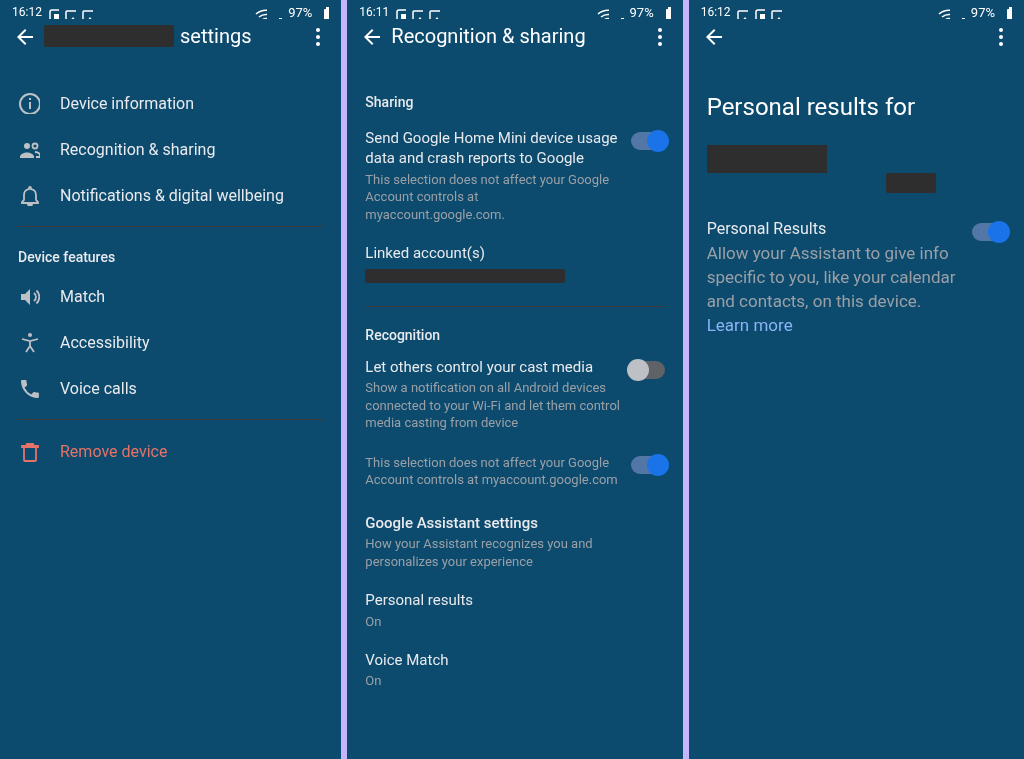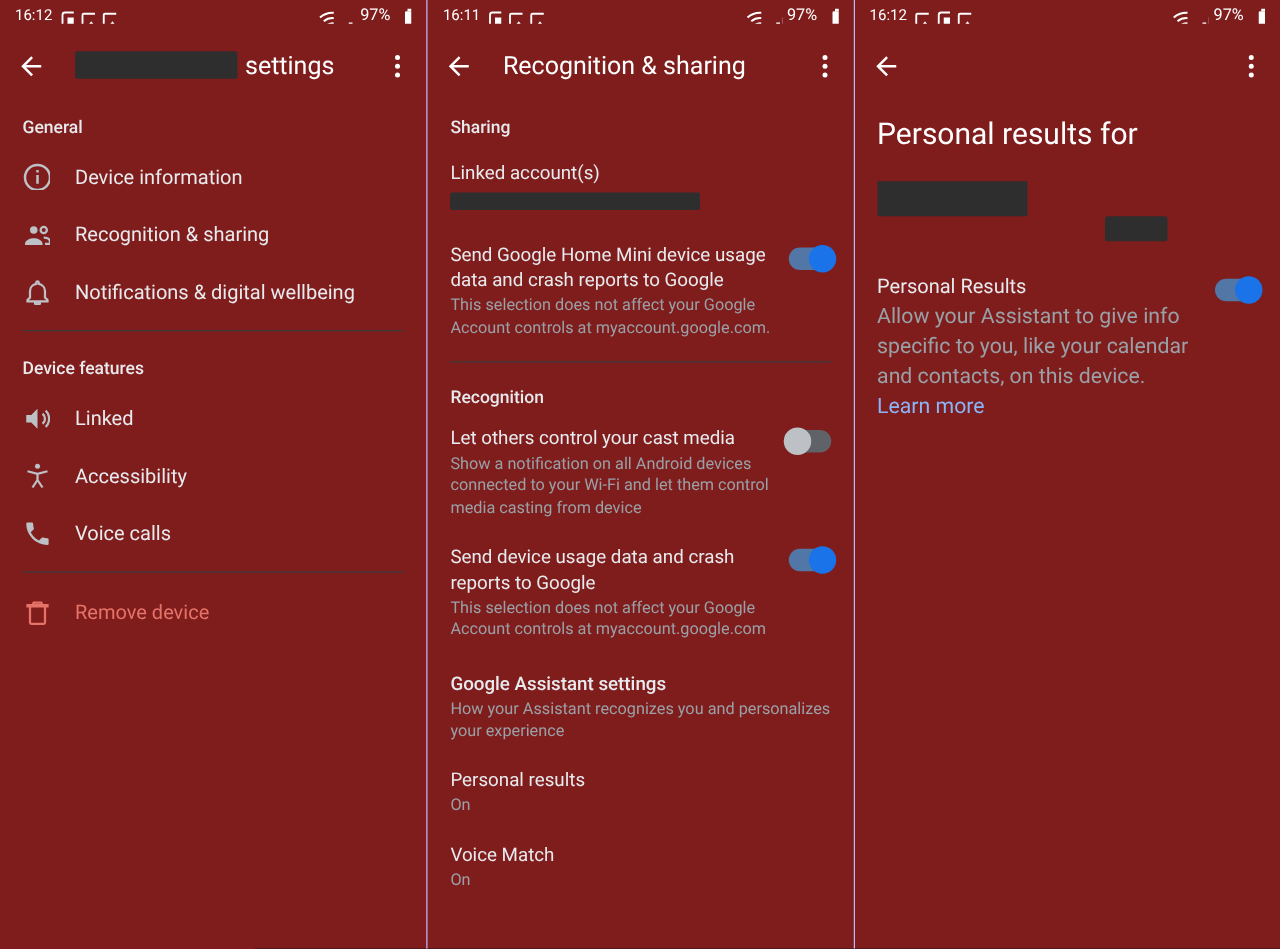--- a/index.html
+++ b/index.html
@@ -6,47 +6,47 @@
   html, body { width: 1024px; height: 759px; overflow: hidden; }
   body {
     background: #1b1b1b;
     font-family: Roboto, "Segoe UI", Arial, sans-serif;
     color: #e8eaed;
     display: flex;
   }
   .panel {
     width: 341.33px;
     height: 759px;
-    background: #7f1d1d;
+    background: #0c4a6e;
     position: relative;
     overflow: hidden;
   }
-  .panel + .panel { border-left: 1px solid #c4b5fd; }
+  .panel + .panel { border-left: 6px solid #c4b5fd; }
 
   
   .status {
     height: 24px;
     display: flex;
     justify-content: space-between;
     align-items: center;
     padding: 0 12px;
     font-size: 12px;
     color: #fff;
   }
   .status .left, .status .right { display: flex; align-items: center; gap: 4px; }
   .status .right span { font-size: 13px; }
   .status svg { width: 13px; height: 13px; fill: #fff; }
 
   
   .appbar {
     height: 56px;
     display: flex;
-    align-items: center;
+    align-items: flex-start;
     padding: 0 12px;
-    gap: 24px;
+    gap: 8px;
   }
   .appbar .title {
     flex: 1;
     font-size: 20px;
     font-weight: 400;
     color: #fff;
     display: flex;
     align-items: center;
     gap: 6px;
   }
@@ -269,21 +269,20 @@
       <span class="redact"></span>
       <span>settings</span>
     </div>
     <div class="iconbtn">
         <svg>
           <use href="#ic-more"></use>
         </svg>
       </div>
   </div>
 
-  <div class="section-label">General</div>
 
   <div class="row">
     <div class="icon">
         <svg>
           <use href="#ic-info"></use>
         </svg>
       </div>
     <div class="label">Device information</div>
   </div>
   <div class="row">
@@ -306,21 +305,21 @@
   <div class="divider"></div>
 
   <div class="section-label">Device features</div>
 
   <div class="row">
     <div class="icon">
         <svg>
           <use href="#ic-audio"></use>
         </svg>
       </div>
-    <div class="label">Linked</div>
+    <div class="label">Match</div>
   </div>
   <div class="row">
     <div class="icon">
         <svg>
           <use href="#ic-access"></use>
         </svg>
       </div>
     <div class="label">Accessibility</div>
   </div>
   <div class="row">
@@ -385,54 +384,53 @@
         <svg>
           <use href="#ic-more"></use>
         </svg>
       </div>
   </div>
 
   <div class="section-label">Sharing</div>
 
   <div class="item">
     <div class="text">
-      <div class="title2">Linked account(s)</div>
-      <div class="sub"><span class="redact-block" style="width:200px;height:14px;margin-top:4px;"></span></div>
-    </div>
-  </div>
-
-  <div class="item">
-    <div class="text">
       <div class="title2">Send Google Home Mini device usage data and crash reports to Google</div>
       <div class="sub">This selection does not affect your Google Account controls at myaccount.google.com.</div>
     </div>
     <div class="toggle on">
         <div class="track"></div>
         <div class="thumb"></div>
       </div>
   </div>
 
+  <div class="item">
+    <div class="text">
+      <div class="title2">Linked account(s)</div>
+      <div class="sub"><span class="redact-block" style="width:200px;height:14px;margin-top:4px;"></span></div>
+    </div>
+  </div>
+
   <div class="divider"></div>
 
   <div class="sub-label">Recognition</div>
 
   <div class="item">
     <div class="text">
       <div class="title2">Let others control your cast media</div>
       <div class="sub">Show a notification on all Android devices connected to your Wi-Fi and let them control media casting from device</div>
     </div>
     <div class="toggle off">
         <div class="track"></div>
         <div class="thumb"></div>
       </div>
   </div>
 
   <div class="item">
     <div class="text">
-      <div class="title2">Send device usage data and crash reports to Google</div>
       <div class="sub">This selection does not affect your Google Account controls at myaccount.google.com</div>
     </div>
     <div class="toggle on">
         <div class="track"></div>
         <div class="thumb"></div>
       </div>
   </div>
 
   <div class="item" style="padding-top:14px;">
     <div class="text">

